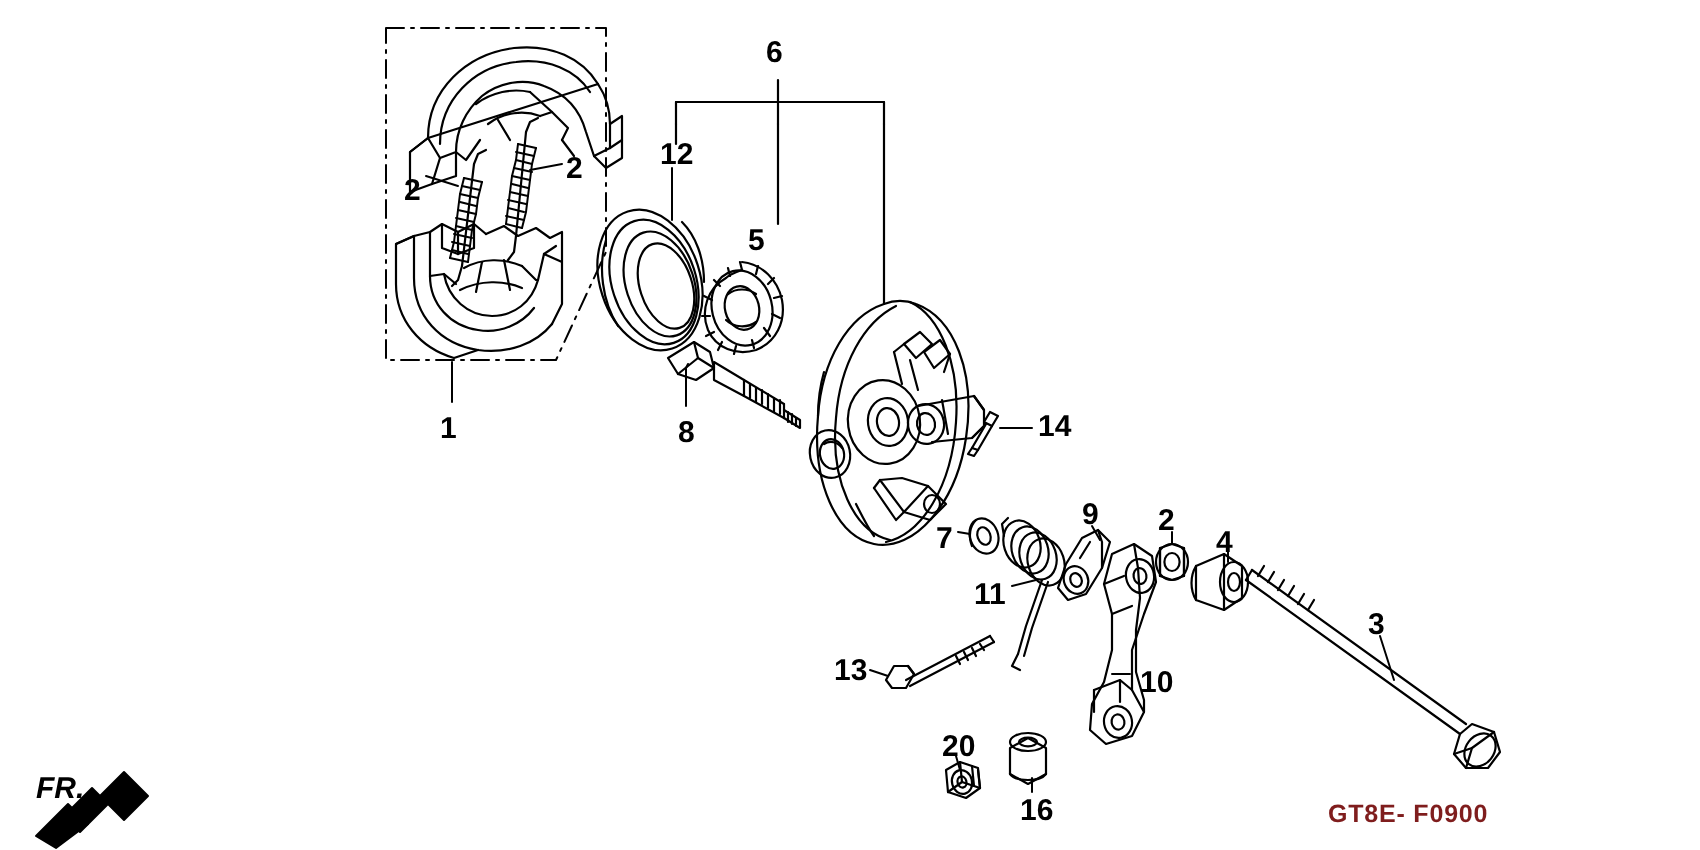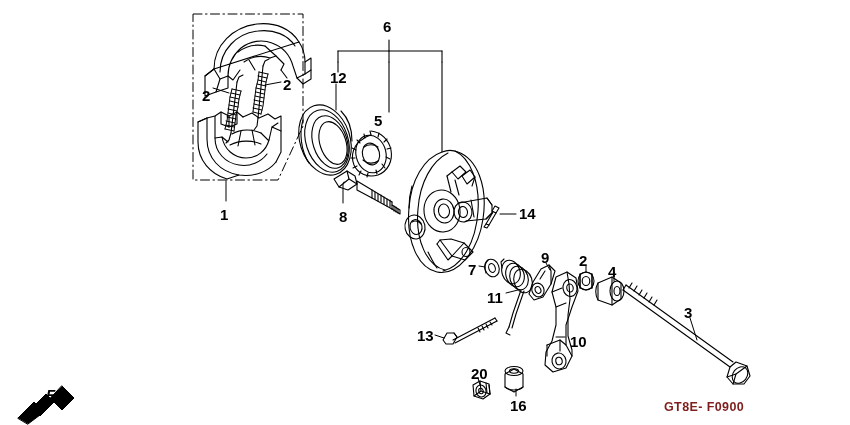--- a/index.html
+++ b/index.html
@@ -37,21 +37,21 @@
     top: 400px;
     font-family: Liberation Sans, sans-serif;
     font-size: 12.5px;
     font-weight: 700;
     color: #7f1d1d;
     letter-spacing: 0.4px;
     white-space: nowrap;
   }
   #fr-label {
     position: absolute;
-    left: 46px;
+    left: 18px;
     top: 386px;
     font-family: "Liberation Sans", sans-serif;
     font-size: 15px;
     font-weight: 700;
     font-style: italic;
     color: #000000;
     white-space: nowrap;
   }
 </style>
 </head>

